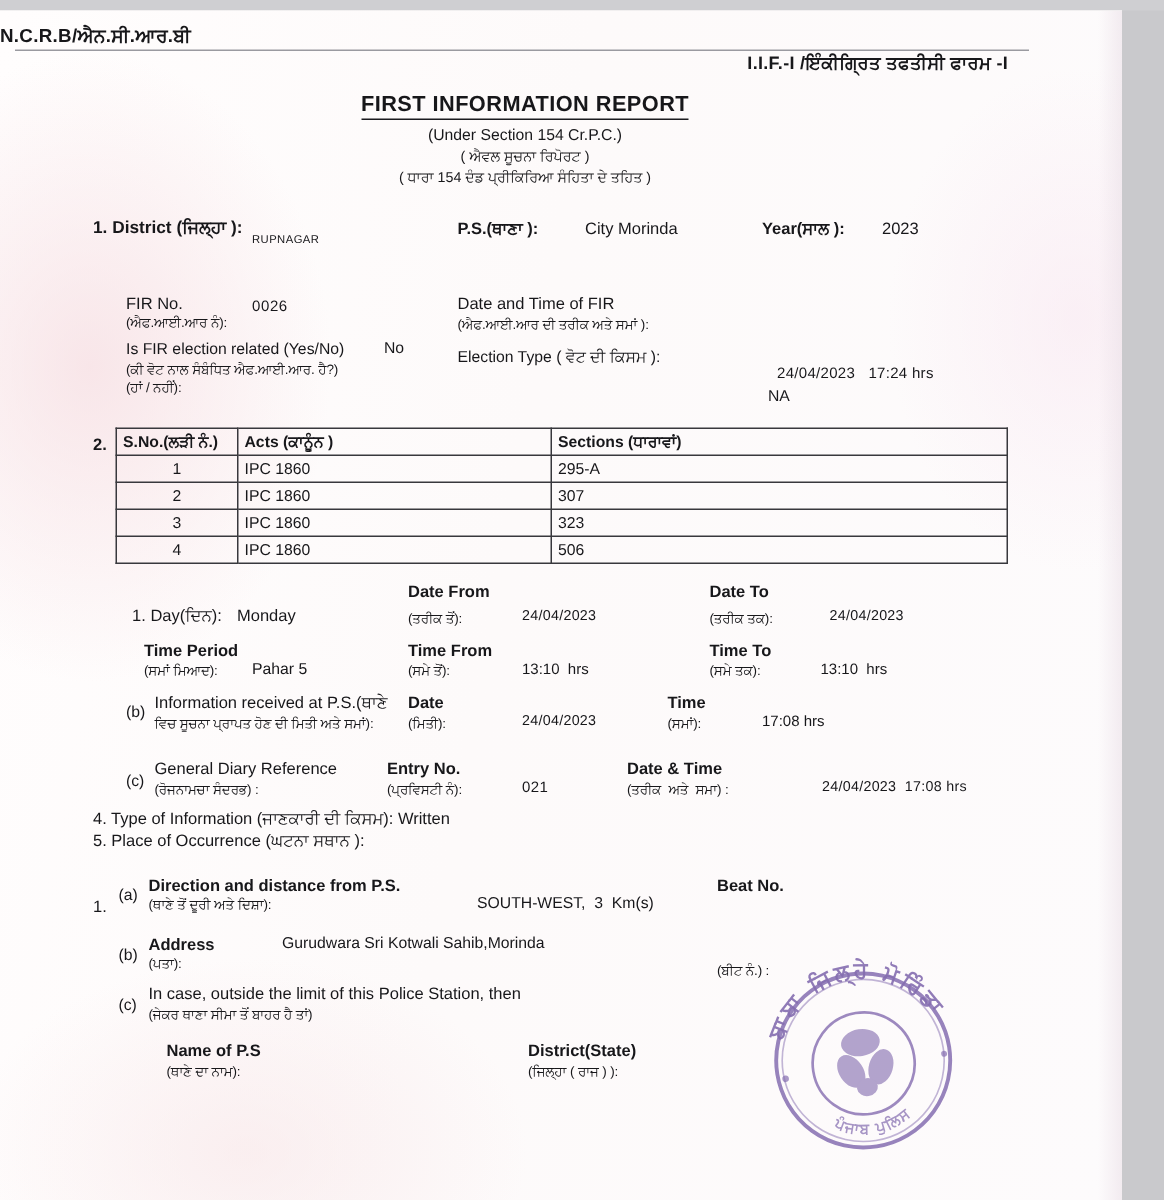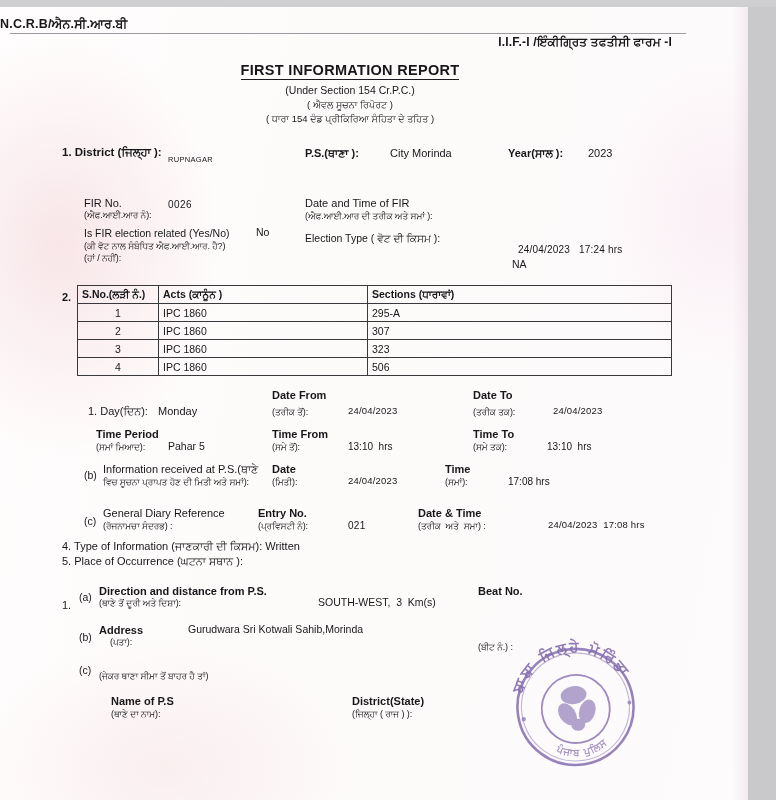--- a/index.html
+++ b/index.html
@@ -186,21 +186,21 @@
   #poc-index   { top: 592px; left: 62px;  font-size: 11px; }
   #poc-a       { top: 585px; left: 79px;  font-size: 10.5px; }
   #dir-label   { top: 578px; left: 99px;  font-size: 11px; font-weight: bold; }
   #dir-pa      { top: 591px; left: 99px;  font-size: 9px; }
   #dir-value   { top: 590px; left: 318px; font-size: 10.5px; }
   #beat-label  { top: 578px; left: 478px; font-size: 11px; font-weight: bold; }
   #beat-pa     { top: 591px; left: 478px; font-size: 9px; margin-top: 44px; }
 
   #poc-b       { top: 625px; left: 79px;  font-size: 10.5px; }
   #addr-label  { top: 617px; left: 99px;  font-size: 11px; font-weight: bold; }
-  #addr-pa     { top: 630px; left: 99px;  font-size: 9px; margin-left: 11px; }
+  #addr-pa     { top: 630px; left: 99px;  font-size: 9px; }
   #addr-value  { top: 617px; left: 188px; font-size: 10.5px; }
 
   #poc-c        { top: 658px; left: 79px; font-size: 10.5px; }
   #outside-l1   { top: 650px; left: 99px; font-size: 11px; }
   #outside-pa   { top: 664px; left: 99px; font-size: 9px; }
   #psname-label { top: 688px; left: 111px; font-size: 11px; font-weight: bold; }
   #psname-pa    { top: 702px; left: 111px; font-size: 9px; }
   #distst-label { top: 688px; left: 352px; font-size: 11px; font-weight: bold; }
   #distst-pa    { top: 702px; left: 352px; font-size: 9px; }
 
@@ -340,20 +340,21 @@
     <div class="txt" id="dir-value">SOUTH-WEST,  3  Km(s)</div>
     <div class="txt" id="beat-label">Beat No.</div>
     <div class="txt pa" id="beat-pa">(ਬੀਟ ਨੰ.) :</div>
 
     <div class="txt" id="poc-b">(b)</div>
     <div class="txt" id="addr-label">Address</div>
     <div class="txt pa" id="addr-pa">(ਪਤਾ):</div>
     <div class="txt" id="addr-value">Gurudwara Sri Kotwali Sahib,Morinda</div>
 
     <div class="txt" id="poc-c">(c)</div>
+    <div class="txt" id="outside-l1">In case, outside the limit of this Police Station, then</div>
     <div class="txt pa" id="outside-pa">(ਜੇਕਰ ਥਾਣਾ ਸੀਮਾ ਤੋਂ ਬਾਹਰ ਹੈ ਤਾਂ)</div>
     <div class="txt" id="psname-label">Name of P.S</div>
     <div class="txt pa" id="psname-pa">(ਥਾਣੇ ਦਾ ਨਾਮ):</div>
     <div class="txt" id="distst-label">District(State)</div>
     <div class="txt pa" id="distst-pa">(ਜਿਲ੍ਹਾ ( ਰਾਜ ) ):</div>
 
     <svg id="stamp" viewBox="0 0 150 150">
       <defs>
         <path id="arcTop" d="M 20,78 A 55,55 0 0 1 130,78"></path>
         <path id="arcBot" d="M 28,80 A 47,47 0 0 0 122,80"></path>

